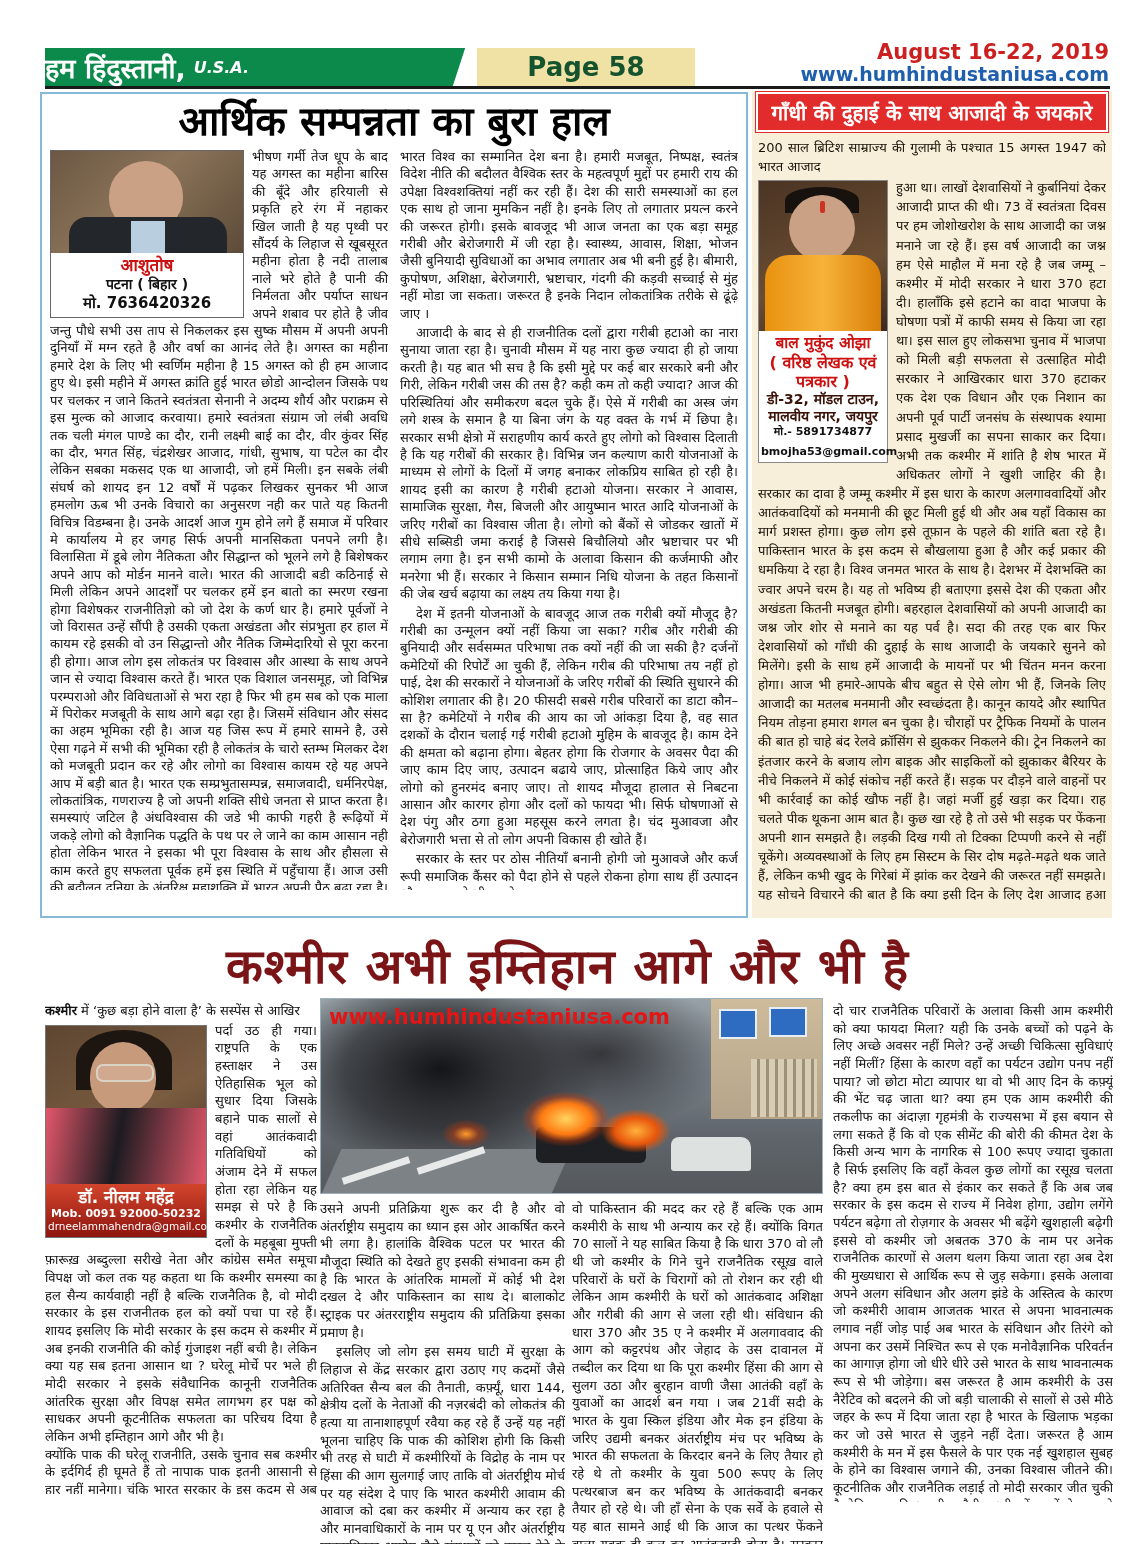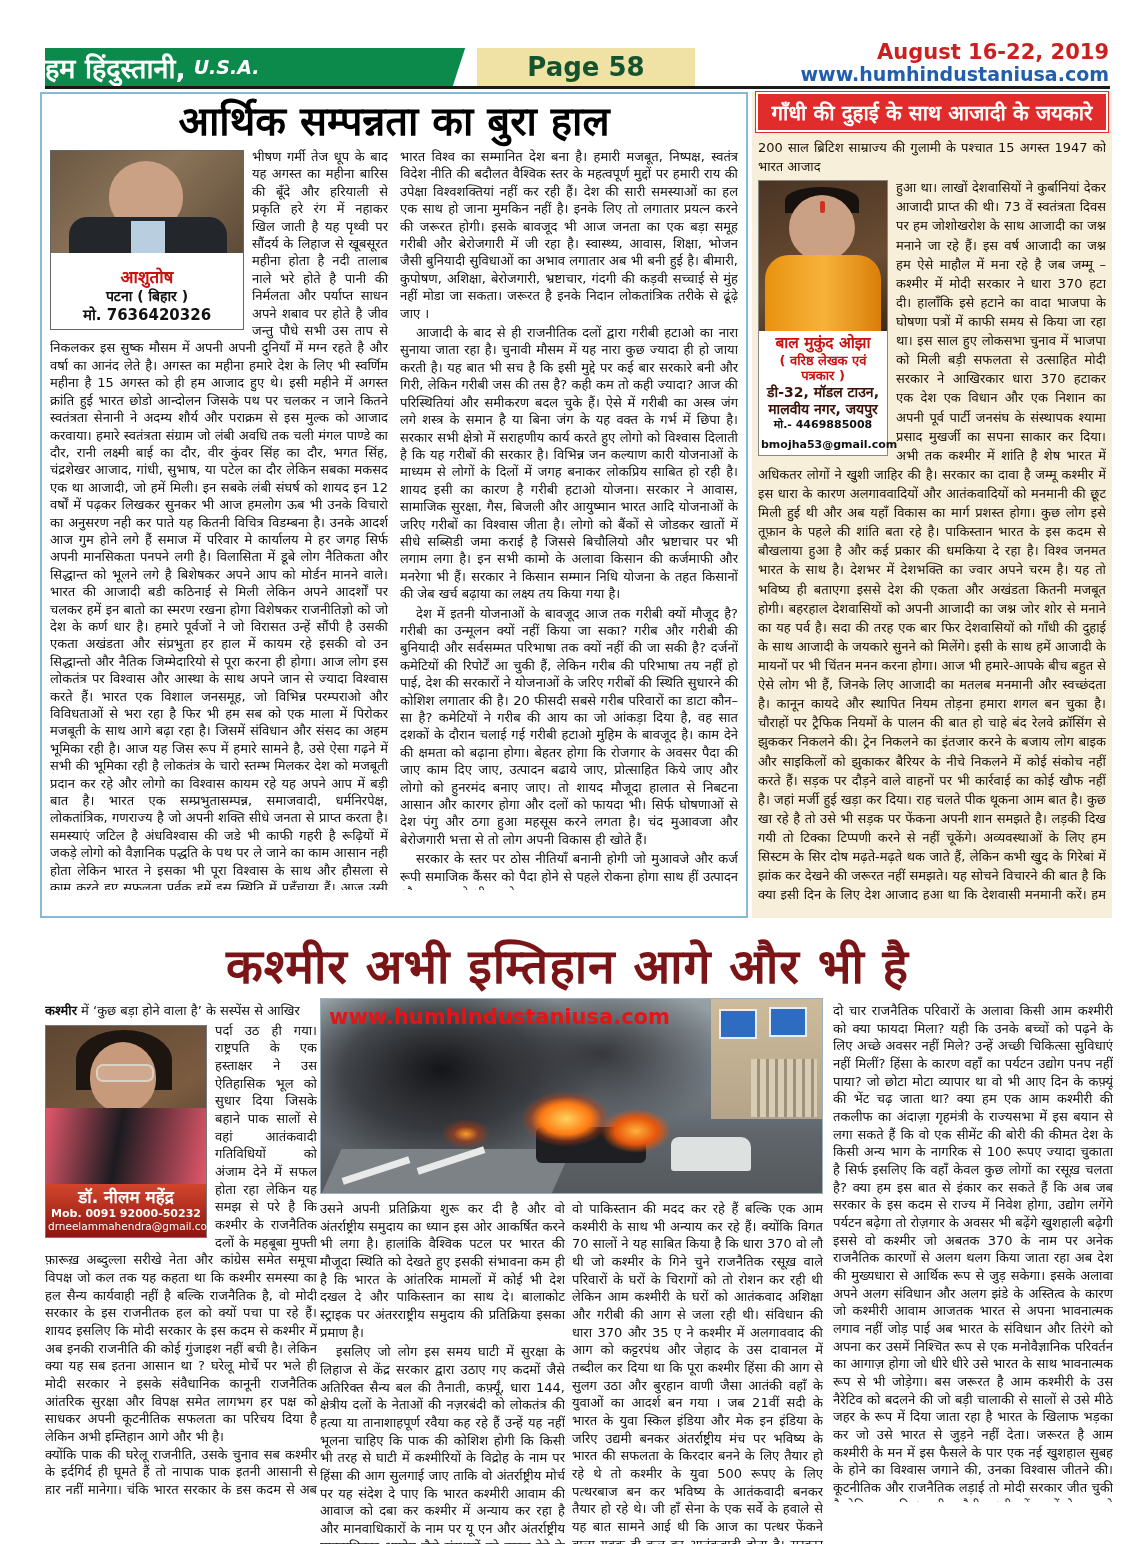--- a/index.html
+++ b/index.html
@@ -2,21 +2,21 @@
 <html><head>
 <meta charset="utf-8">
 <style>
   html,body{margin:0;padding:0;background:#e8e8e8;}
   .page{position:relative;width:1135px;height:1544px;background:#ffffff;margin:0 auto;
         font-family:"DejaVu Sans","Liberation Sans",sans-serif;overflow:hidden;}
   
   .masthead-row{position:absolute;left:45px;top:48px;width:650px;height:38px;display:flex;}
   .masthead-green{background:#0b8a4c;color:#fff;flex:0 0 422px;display:flex;align-items:center;
 romanization        padding-left:14px;font-weight:bold;font-size:27px;position:relative;}
-  .masthead-green .usa{font-style:italic;font-size:19px;margin-left:8px;font-weight:bold;text-align:center;}
+  .masthead-green .usa{font-style:italic;font-size:16px;margin-left:8px;font-weight:bold;text-align:center;}
   .masthead-slash{flex:0 0 18px;background:#fff;transform:skewX(-18deg);margin-left:-8px;}
   .masthead-page{background:#efe2a4;flex:1;display:flex;align-items:center;justify-content:center;
         color:#14532d;font-weight:bold;font-size:26px;transform:skewX(0);}
   .header-rule{position:absolute;left:45px;top:86px;width:1065px;height:3px;background:#1a1a1a;}
   .header-right{position:absolute;right:26px;top:40px;text-align:right;line-height:1.15;}
   .header-date{color:#cc1f1f;font-weight:bold;font-size:21px;}
   .header-site{color:#1f5fae;font-weight:bold;font-size:19px;}
   
   .art1{position:absolute;left:40px;top:92px;width:708px;height:826px;border:2px solid #86b9d6;
         padding:4px 8px;box-sizing:border-box;background:#fff;}
@@ -25,42 +25,42 @@
   .art1-col{flex:1;font-size:13px;line-height:1.34;text-align:justify;color:#111;
         height:742px;overflow:hidden;}
   .authbox1{float:left;width:192px;margin:2px 8px 4px 0;border:1px solid #666;background:#fff;}
   .photo1{width:100%;height:102px;position:relative;overflow:hidden;
         background:linear-gradient(135deg,#6b5743 0%,#8a7358 45%,#5d4b38 100%);}
   .photo1 .head{position:absolute;left:58px;top:10px;width:74px;height:70px;border-radius:50% 50% 46% 46%;
         background:#caa184;}
   .photo1 .jacket{position:absolute;left:18px;top:66px;width:158px;height:44px;border-radius:18px 18px 0 0;
         background:#23262b;}
   .photo1 .shirt{position:absolute;left:80px;top:70px;width:34px;height:34px;background:#b9cede;}
-  .cap1{text-align:center;padding:14px 0 4px 0;line-height:1.25;}
+  .cap1{text-align:center;padding:2px 0 4px 0;line-height:1.25;}
   .cap1 .nm{color:#cc1111;font-weight:bold;font-size:17px;}
   .cap1 .pl{color:#111;font-weight:bold;font-size:14px;}
   .cap1 .ph{color:#111;font-weight:bold;font-size:15px;}
   
   .art2{position:absolute;left:752px;top:92px;width:360px;height:826px;background:#f7efd9;
         box-sizing:border-box;padding:0 6px 4px 6px;}
   .art2-head{background:#e22b2b;border:2px solid #fff;outline:1px solid #e22b2b;color:#fff;
         font-weight:bold;font-size:20.5px;text-align:center;padding:4px 2px;margin:0 -2px 6px -2px;}
   .art2-body{font-size:13px;line-height:1.47;text-align:justify;color:#1a1208;height:762px;overflow:hidden;}
   .art2-intro{margin:0 0 2px 0;}
   .authbox2{float:left;width:128px;margin:2px 8px 2px 0;border:1px solid #888;background:#fff;}
   .photo2{width:100%;height:150px;position:relative;overflow:hidden;
         background:linear-gradient(160deg,#4a3423 0%,#6b4d33 60%,#3c2a1c 100%);}
   .photo2 .head{position:absolute;left:30px;top:14px;width:66px;height:66px;border-radius:50%;background:#caa184;}
   .photo2 .tilak{position:absolute;left:61px;top:20px;width:5px;height:12px;background:#c32;border-radius:2px;}
   .photo2 .hair{position:absolute;left:26px;top:6px;width:74px;height:26px;border-radius:50% 50% 0 0;background:#17120e;}
   .photo2 .robe{position:absolute;left:6px;top:74px;width:116px;height:76px;border-radius:24px 24px 0 0;
         background:linear-gradient(90deg,#e8920f,#f7b23a 50%,#d97f08);}
   .cap2{text-align:center;line-height:1.2;padding:3px 2px 4px 2px;}
   .cap2 .nm{color:#cc1111;font-weight:bold;font-size:15.5px;}
-  .cap2 .rl{color:#cc1111;font-weight:bold;font-size:13px;}
+  .cap2 .rl{color:#cc1111;font-weight:bold;font-size:16px;}
   .cap2 .ad{color:#3a1208;font-weight:bold;font-size:14px;}
   .cap2 .ph{color:#111;font-weight:bold;font-size:11px;}
   .cap2 .em{color:#111;font-weight:bold;font-size:11px;margin-top:7px;}
   
   .art3-title{position:absolute;left:40px;top:942px;width:1055px;text-align:center;color:#7a1416;
         font-weight:bold;font-size:48px;line-height:1.0;letter-spacing:1px;}
   .k-col{font-size:13px;line-height:1.36;text-align:justify;color:#111;overflow:hidden;position:absolute;}
   .k-col1{left:45px;top:1002px;width:272px;height:492px;}
   .k-intro{margin:0;}
   .k-intro .b{font-weight:bold;}
@@ -167,21 +167,21 @@
         <div class="photo2">
           <div class="hair"></div>
           <div class="head"></div>
           <div class="tilak"></div>
           <div class="robe"></div>
         </div>
         <div class="cap2">
           <div class="nm">बाल मुकुंद ओझा</div>
           <div class="rl">( वरिष्ठ लेखक एवं पत्रकार )</div>
           <div class="ad">डी-32, मॉडल टाउन, मालवीय नगर, जयपुर</div>
-          <div class="ph">मो.- 4469885008</div>
+          <div class="ph">मो.- 5891734877</div>
           <div class="em">bmojha53@gmail.com</div>
         </div>
       </div>
       <span>हुआ था। लाखों देशवासियों ने कुर्बानियां देकर आजादी प्राप्त की थी। 73 वें स्वतंत्रता दिवस पर हम जोशोखरोश के साथ आजादी का जश्न मनाने जा रहे हैं। इस वर्ष आजादी का जश्न हम ऐसे माहौल में मना रहे है जब जम्मू –कश्मीर में मोदी सरकार ने धारा 370 हटा दी। हालाँकि इसे हटाने का वादा भाजपा के घोषणा पत्रों में काफी समय से किया जा रहा था। इस साल हुए लोकसभा चुनाव में भाजपा को मिली बड़ी सफलता से उत्साहित मोदी सरकार ने आखिरकार धारा 370 हटाकर एक देश एक विधान और एक निशान का अपनी पूर्व पार्टी जनसंघ के संस्थापक श्यामा प्रसाद मुखर्जी का सपना साकार कर दिया। अभी तक कश्मीर में शांति है शेष भारत में अधिकतर लोगों ने खुशी जाहिर की है। सरकार का दावा है जम्मू कश्मीर में इस धारा के कारण अलगाववादियों और आतंकवादियों को मनमानी की छूट मिली हुई थी और अब यहाँ विकास का मार्ग प्रशस्त होगा। कुछ लोग इसे तूफ़ान के पहले की शांति बता रहे है। पाकिस्तान भारत के इस कदम से बौखलाया हुआ है और कई प्रकार की धमकिया दे रहा है। विश्व जनमत भारत के साथ है। देशभर में देशभक्ति का ज्वार अपने चरम है। यह तो भविष्य ही बताएगा इससे देश की एकता और अखंडता कितनी मजबूत होगी। बहरहाल देशवासियों को अपनी आजादी का जश्न जोर शोर से मनाने का यह पर्व है। सदा की तरह एक बार फिर देशवासियों को गाँधी की दुहाई के साथ आजादी के जयकारे सुनने को मिलेंगे। इसी के साथ हमें आजादी के मायनों पर भी चिंतन मनन करना होगा। आज भी हमारे-आपके बीच बहुत से ऐसे लोग भी हैं, जिनके लिए आजादी का मतलब मनमानी और स्वच्छंदता है। कानून कायदे और स्थापित नियम तोड़ना हमारा शगल बन चुका है। चौराहों पर ट्रैफिक नियमों के पालन की बात हो चाहे बंद रेलवे क्रॉसिंग से झुककर निकलने की। ट्रेन निकलने का इंतजार करने के बजाय लोग बाइक और साइकिलों को झुकाकर बैरियर के नीचे निकलने में कोई संकोच नहीं करते हैं। सड़क पर दौड़ने वाले वाहनों पर भी कार्रवाई का कोई खौफ नहीं है। जहां मर्जी हुई खड़ा कर दिया। राह चलते पीक थूकना आम बात है। कुछ खा रहे है तो उसे भी सड़क पर फेंकना अपनी शान समझते है। लड़की दिख गयी तो टिक्का टिप्पणी करने से नहीं चूकेंगे। अव्यवस्थाओं के लिए हम सिस्टम के सिर दोष मढ़ते-मढ़ते थक जाते हैं, लेकिन कभी खुद के गिरेबां में झांक कर देखने की जरूरत नहीं समझते। यह सोचने विचारने की बात है कि क्या इसी दिन के लिए देश आजाद हुआ था कि देशवासी मनमानी करें। हम अपने दिल पर हाथ रखकर मंथन करें क्या यही आजादी के मायने हैं। युवाओं के लिए रोजगार की बाते गौण हो गई है। गरीब के लिए रोटी ,कपड़ा और मकान की बात दोयम हो गई है। महिलाओं की स्वतंत्रता कागजों में दफन हो रही है। सरकारी नौकर के लिए आजादी का अर्थ जेब भरना है। देश और समाज का हर पक्ष अपनी अपनी बात पर दृढ़ता से कायम है। अपने कुर्ते को दूसरे के कुर्ते से अधिक उजला बताया जा रहा है। भ्रष्टाचार की विष बेल लगातार बढ़ती ही जा रही है। सहिष्णुता को कुश्ती का अखाडा बना लिया गया है। परस्पर समन्वय, प्रेम, भातृत्व और सचाई को दर किनार कर घृणा और असहिष्णुता हम पर हावी हो रही है। आजादी के दीवाने चंद्रशेखर आजाद, भगत सिंह, तिलक, गाँधी, नेहरू, पटेल और लोहिया के सिद्धांतों और विचारों के अपने अपने हित में अर्थ निकाले जा रहे है। आजादी के बाद कई दशकों तक सत्तासीन लोग सत्तासुख को अब तक नहीं भूल पाए है और राज करना अपना जन्मसिद्ध अधिकार मान रहे है। वहीँ नए सत्तासुख पाने वाले देश को असली आजादी और लोकतंत्र का धर्म सिखा रहे है। साम्प्रदायिकता को लेकर देश दो फाड़ हो रहा है। सेकुलर शब्द की नयी नयी परिभाषाएँ गढ़ी जा रही है। दल बदलते ही कल के सेकुलर आज के सांप्रदायिक हो जाते है और सांप्रदायिक रातों रात सेकुलर बन जाते है। बलिहारी है भारत के लोकतंत्र की, इन सब के बावजूद गाँधी की दुहाई के साथ देश आगे बढ़ता जा रहा है।</span>
     </div>
   </div>
 
   <div class="art3-title">कश्मीर अभी इम्तिहान आगे और भी है</div>
 
   <div class="k-col k-col1">

